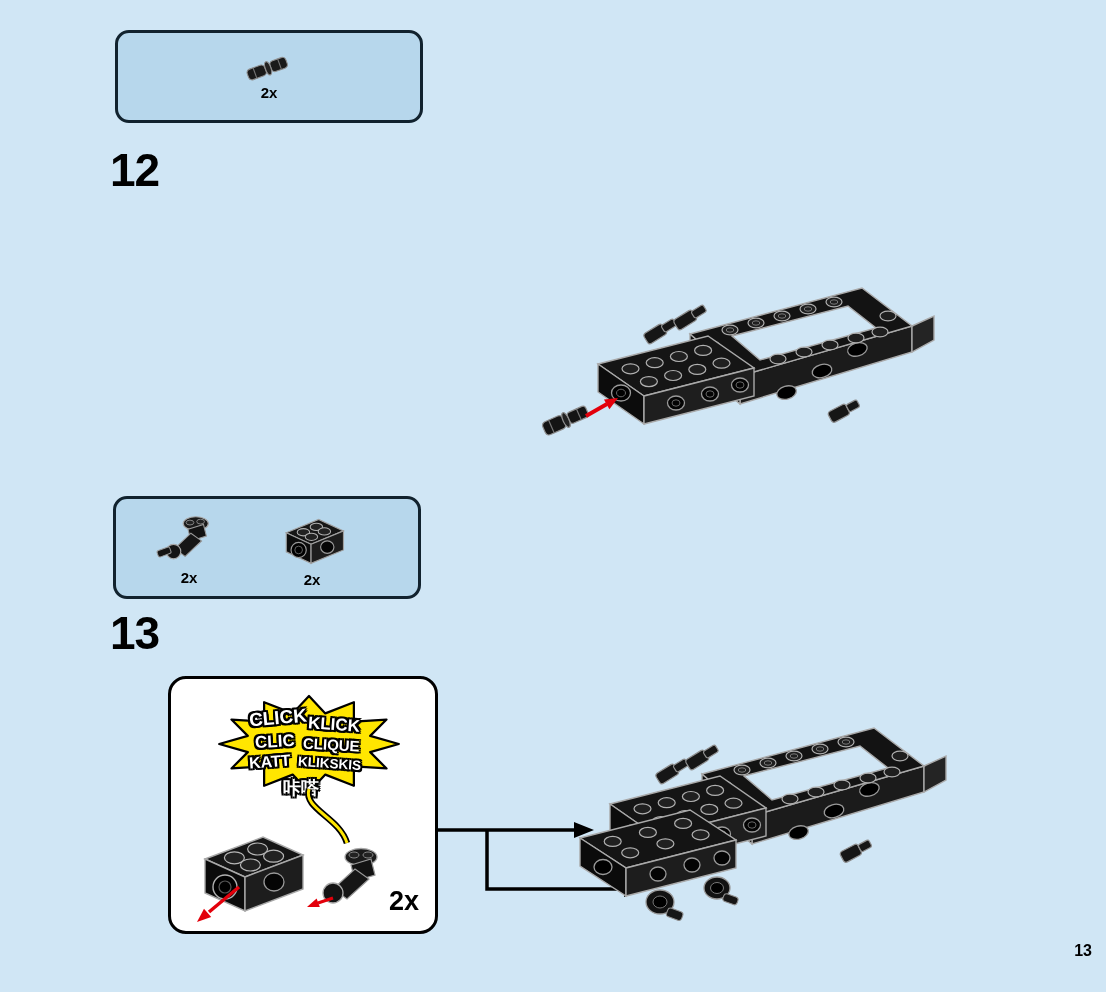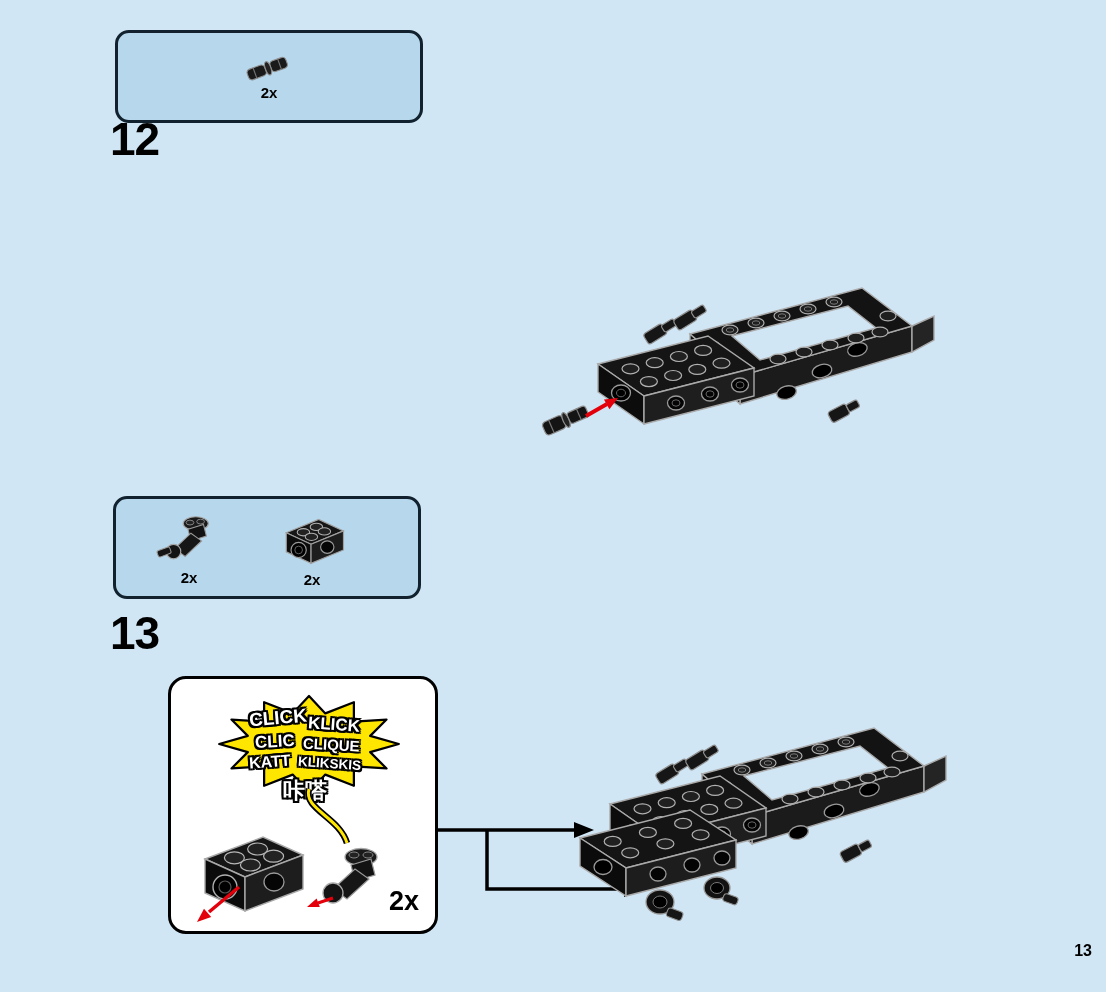--- a/index.html
+++ b/index.html
@@ -5,36 +5,36 @@
   *{margin:0;padding:0;box-sizing:border-box}
   html,body{width:1106px;height:992px}
   body{background:#d0e6f5;font-family:"Liberation Sans",sans-serif;position:relative;overflow:hidden}
   .page{position:absolute;inset:0}
   .parts-box{position:absolute;background:#b7d7ec;border:3px solid #11222e;border-radius:14px;display:flex;align-items:center}
   .box-12{left:115px;top:30px;width:308px;height:93px;justify-content:center}
   .box-13{left:113px;top:496px;width:308px;height:103px;justify-content:flex-start;padding-left:38px;gap:42px}
   .part-col{display:flex;flex-direction:column;align-items:center}
   .count{font-size:15px;font-weight:700;color:#000;margin-top:1px}
   .step-num{position:absolute;font-size:46px;font-weight:800;color:#000;letter-spacing:-1px}
-  .num-12{left:110px;top:112px}
+  .num-12{left:110px;top:143px}
   .num-13{left:110px;top:606px}
   .assembly{position:absolute}
   .asm-1{left:540px;top:272px;width:420px;height:230px}
   .asm-2{left:552px;top:712px;width:420px;height:235px}
   .callout{position:absolute;left:168px;top:676px;width:270px;height:258px;background:#ffffff;border:3px solid #000;border-radius:18px}
   .burst{position:absolute;left:46px;top:14px;width:184px;height:102px}
   .click-word{position:absolute;font-weight:800;color:#fff;white-space:nowrap;
     text-shadow:-2px -2px 0 #000,2px -2px 0 #000,-2px 2px 0 #000,2px 2px 0 #000,0 -2px 0 #000,0 2px 0 #000,-2px 0 0 #000,2px 0 0 #000;}
   .w0{left:78px;top:28px;font-size:19px;transform:rotate(-5deg)}
   .w1{left:137px;top:36px;font-size:17px;transform:rotate(4deg)}
   .w2{left:84px;top:53px;font-size:17px;transform:rotate(-3deg)}
   .w3{left:132px;top:57px;font-size:15px;transform:rotate(3deg)}
   .w4{left:78px;top:74px;font-size:16px;transform:rotate(-4deg)}
   .w5{left:127px;top:77px;font-size:13.5px;transform:rotate(4deg)}
-  .wcjk{left:112px;top:97px;font-size:22px;transform:rotate(0deg)}
+  .wcjk{left:112px;top:97px;font-size:18px;transform:rotate(0deg)}
   .squiggle{position:absolute;left:0;top:0;width:270px;height:252px;pointer-events:none}
   .callout-brick{position:absolute;left:14px;top:146px;width:140px;height:110px}
   .callout-knuckle{position:absolute;left:122px;top:162px;width:105px;height:80px}
   .count-big{position:absolute;right:16px;bottom:14px;font-size:27px;font-weight:800;color:#000}
   .connectors{position:absolute;left:0;top:0;width:1106px;height:992px;pointer-events:none}
   .page-num{position:absolute;left:1052px;top:942px;width:40px;text-align:right;font-size:16px;font-weight:700;color:#000}
   svg{display:block}
 </style>
 </head>
 <body>

